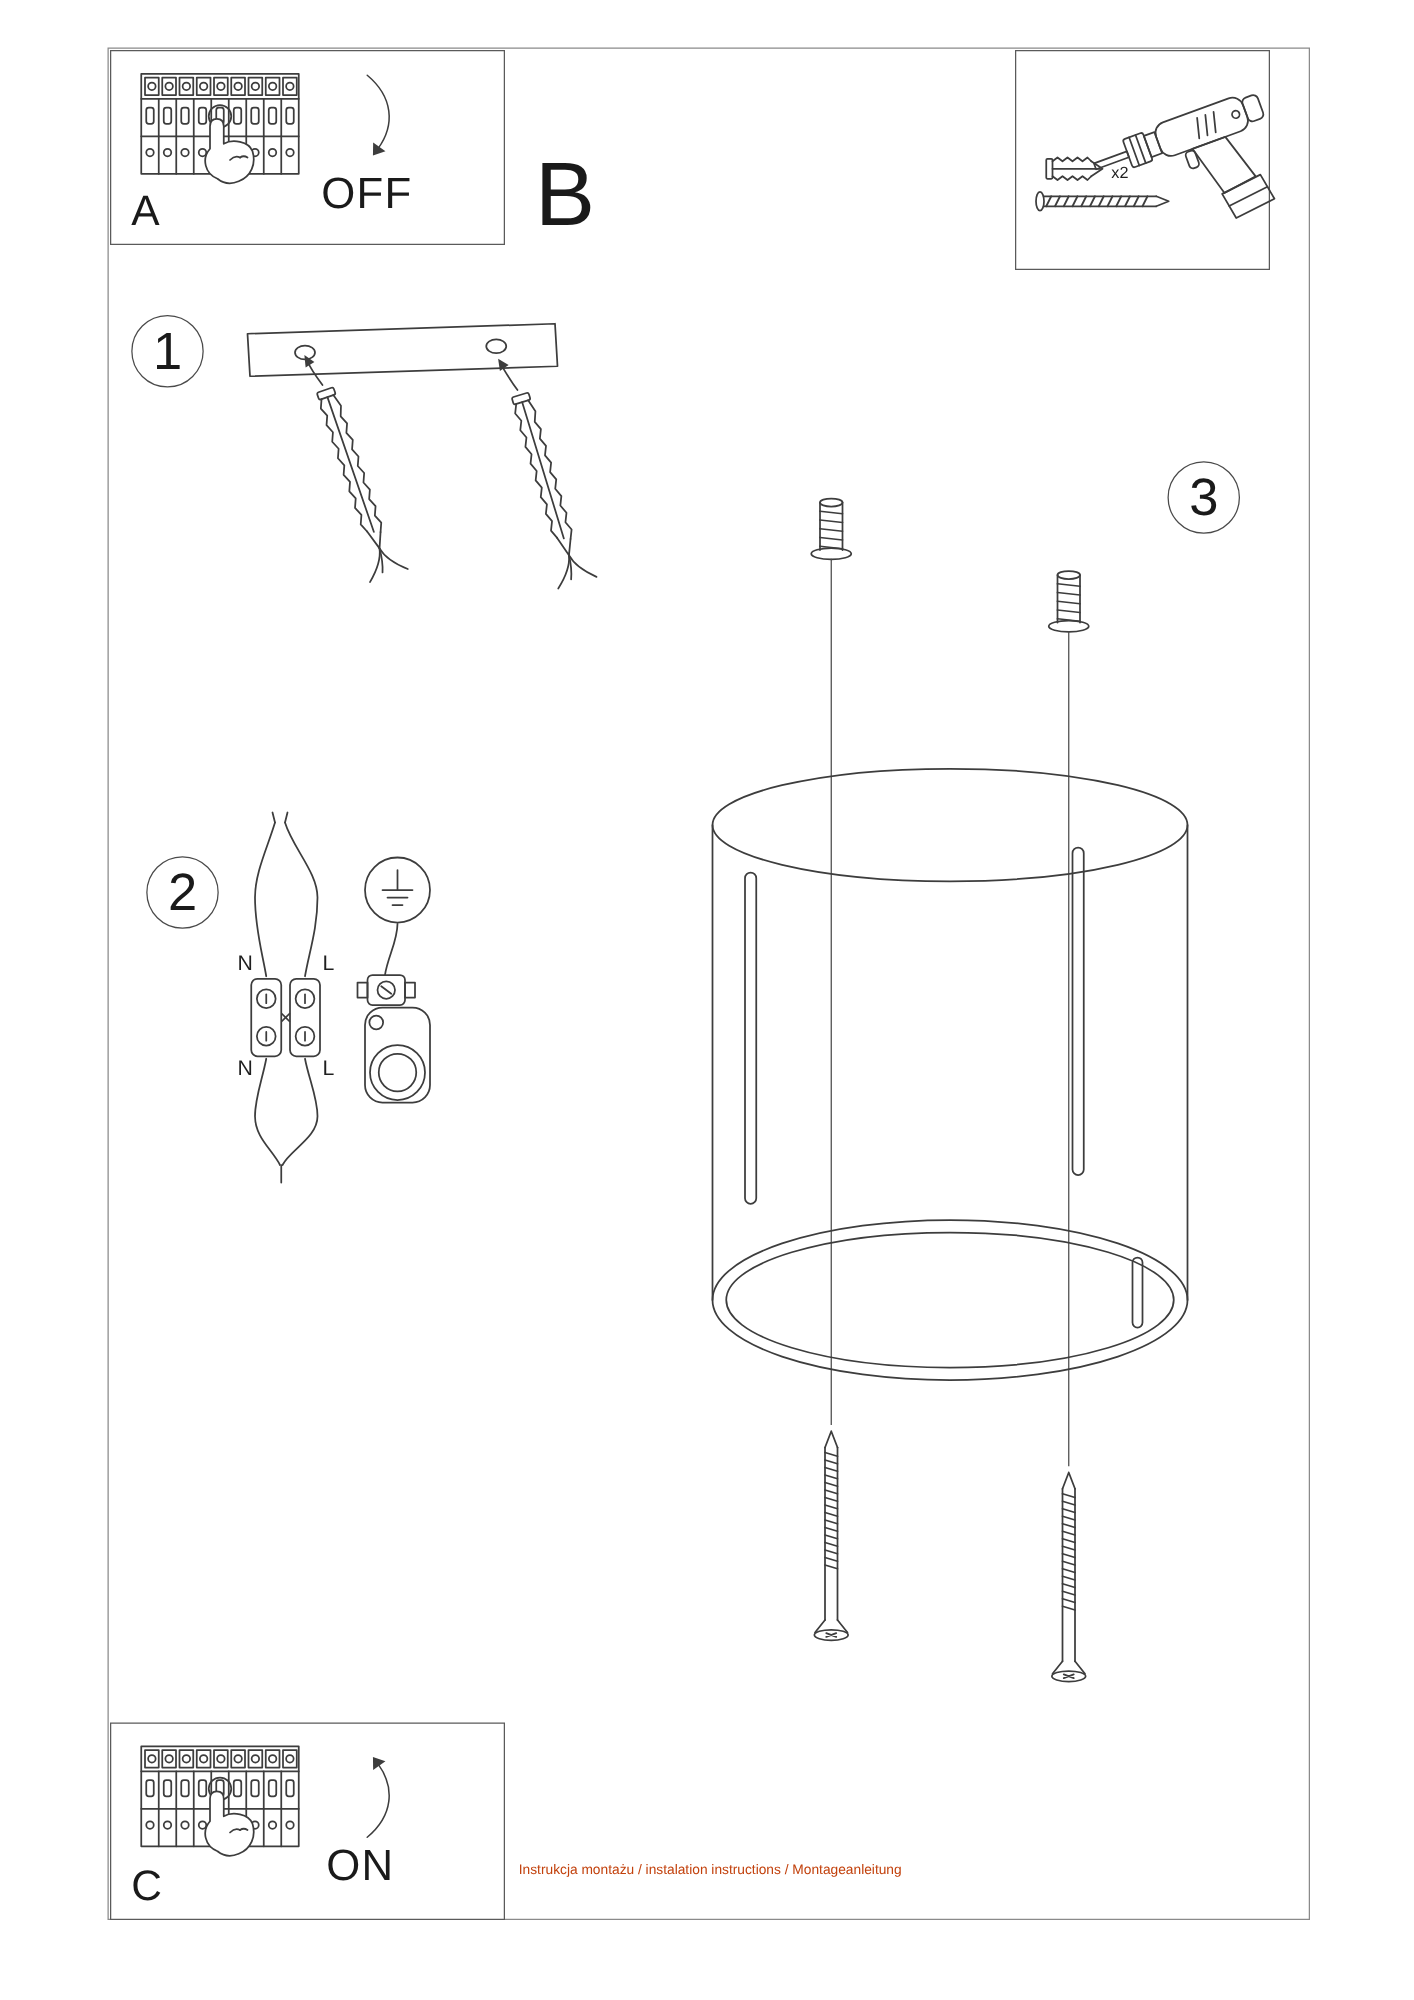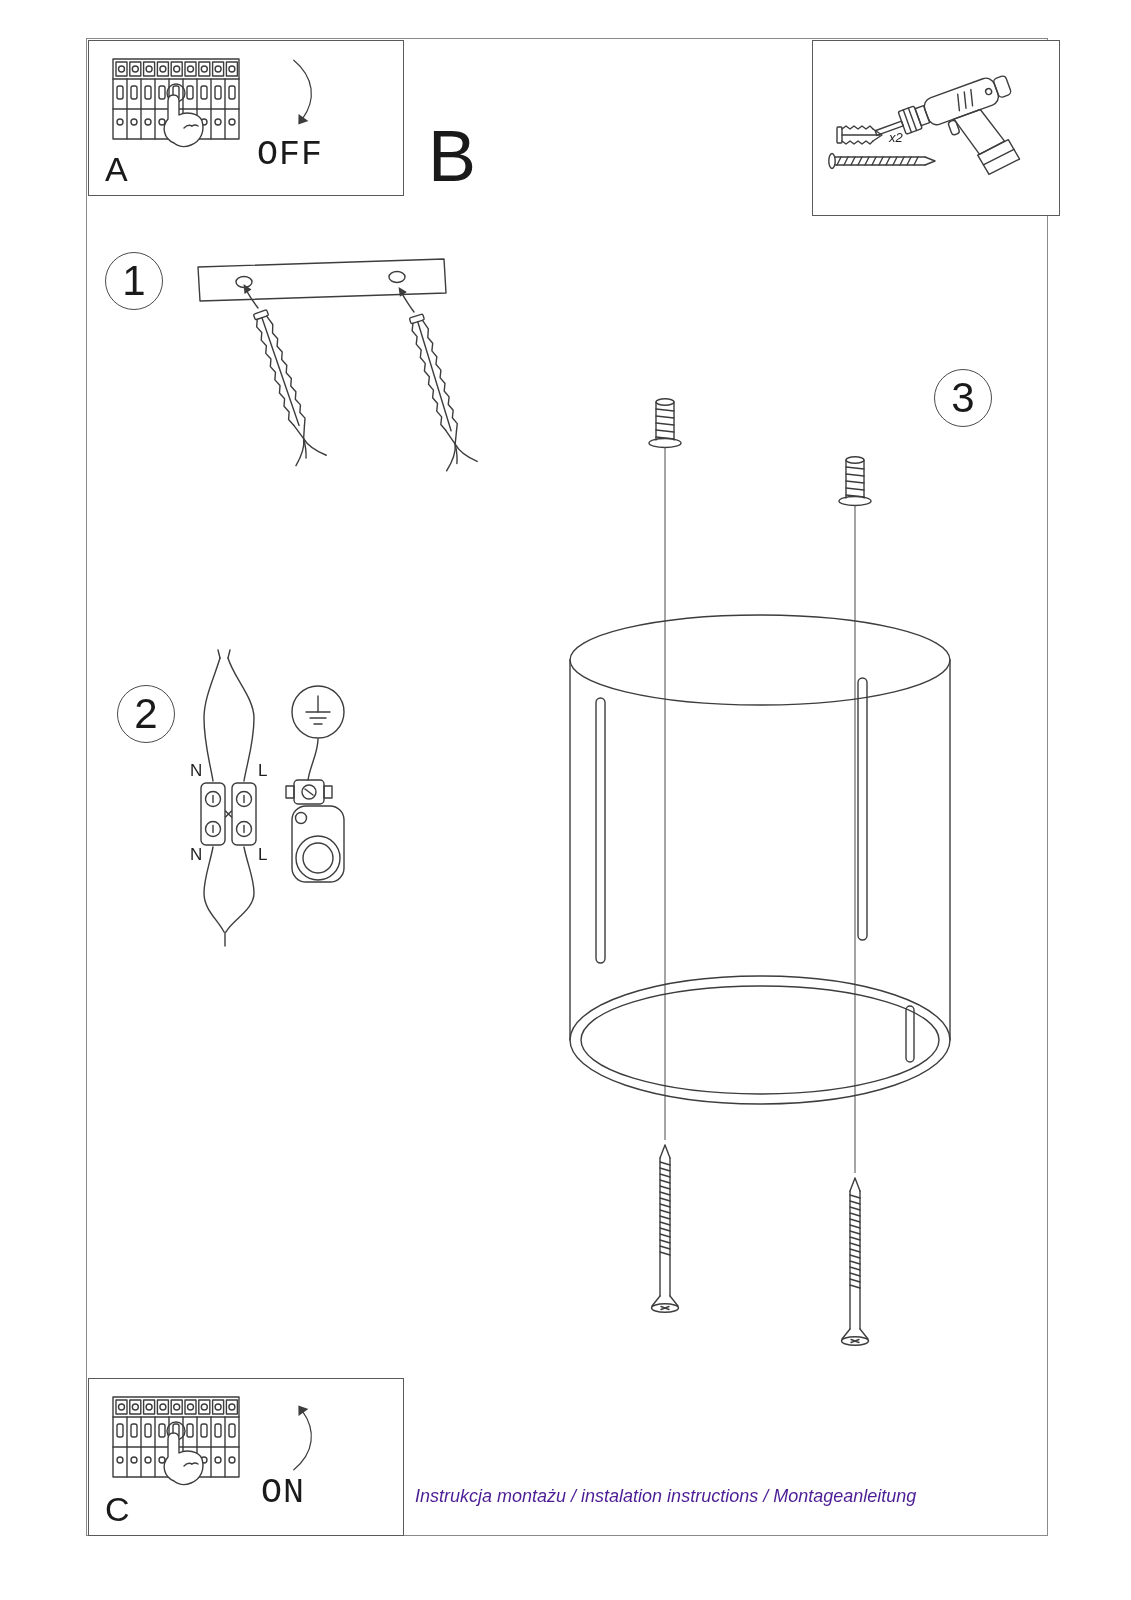--- a/index.html
+++ b/index.html
@@ -8,51 +8,51 @@
     position:relative; width:1131px; height:1600px; background:#ffffff;
     font-family:"Liberation Sans", sans-serif; color:#1f1f1f; overflow:hidden;
   }
   .frame {
     position:absolute; left:86px; top:38px; width:962px; height:1498px;
     border:1px solid #8a8a8a;
   }
   .box { position:absolute; border:1px solid #5a5a5a; background:#ffffff; }
   .box-a { left:88px; top:40px;  width:316px; height:156px; }
   .box-c { left:88px; top:1378px; width:316px; height:158px; }
-  .hw-box { left:812px; top:40px; width:248px; height:176px;font-style:italic; }
+  .hw-box { left:812px; top:40px; width:204px; height:176px; }
 
   svg { position:absolute; overflow:visible; }
   .ln { stroke:#3d3d3d; fill:none; stroke-width:1.4; stroke-linecap:round; stroke-linejoin:round; }
   .thin { stroke:#4a4a4a; fill:none; stroke-width:1; }
   .fill { fill:#3d3d3d; stroke:none; }
   .hand { fill:#ffffff; stroke:#3d3d3d; stroke-width:1.4; stroke-linejoin:round; }
   svg text { fill:#1f1f1f; stroke:none; font-family:"Liberation Sans", sans-serif; }
 
   .breaker-svg { left:12px; top:8px; }
   .arrow-svg  { left:196px; top:14px; }
   .onoff-label {
-    position:absolute; left:168px; top:94px; font-size:35px; letter-spacing:1px; color:#1a1a1a;font-family:Liberation Mono, monospace;
+    position:absolute; left:168px; top:94px; font-size:35px; letter-spacing:1px; color:#1a1a1a;
   }
   .box-c .onoff-label { left:172px; }
   .corner-label {
     position:absolute; left:16px; bottom:6px; font-size:34px; color:#1a1a1a;
   }
   .letter-b {
     position:absolute; left:428px; top:120px; font-size:72px; line-height:1; color:#1a1a1a;
   }
   .step-badge {
     position:absolute; width:58px; height:58px; border:1.6px solid #4a4a4a; border-radius:50%;
     display:flex; align-items:center; justify-content:center;
     font-size:42px; color:#1a1a1a; background:#ffffff;
   }
   #badge-1 { left:105px; top:252px; }
   #badge-2 { left:117px; top:685px; }
   #badge-3 { left:934px; top:369px; }
 
-  .footer { position:absolute; left:415px; top:1484px; font-size:18px; line-height:25px; color:#4c1d95;font-style:italic; }
+  .footer { position:absolute; left:415px; top:1484px; font-size:11px; line-height:25px; color:#c2410c; }
 </style>
 </head>
 <body>
 
 <div class="page">
 
   <div class="frame"></div>
 
   <svg width="0" height="0">
     <defs>

